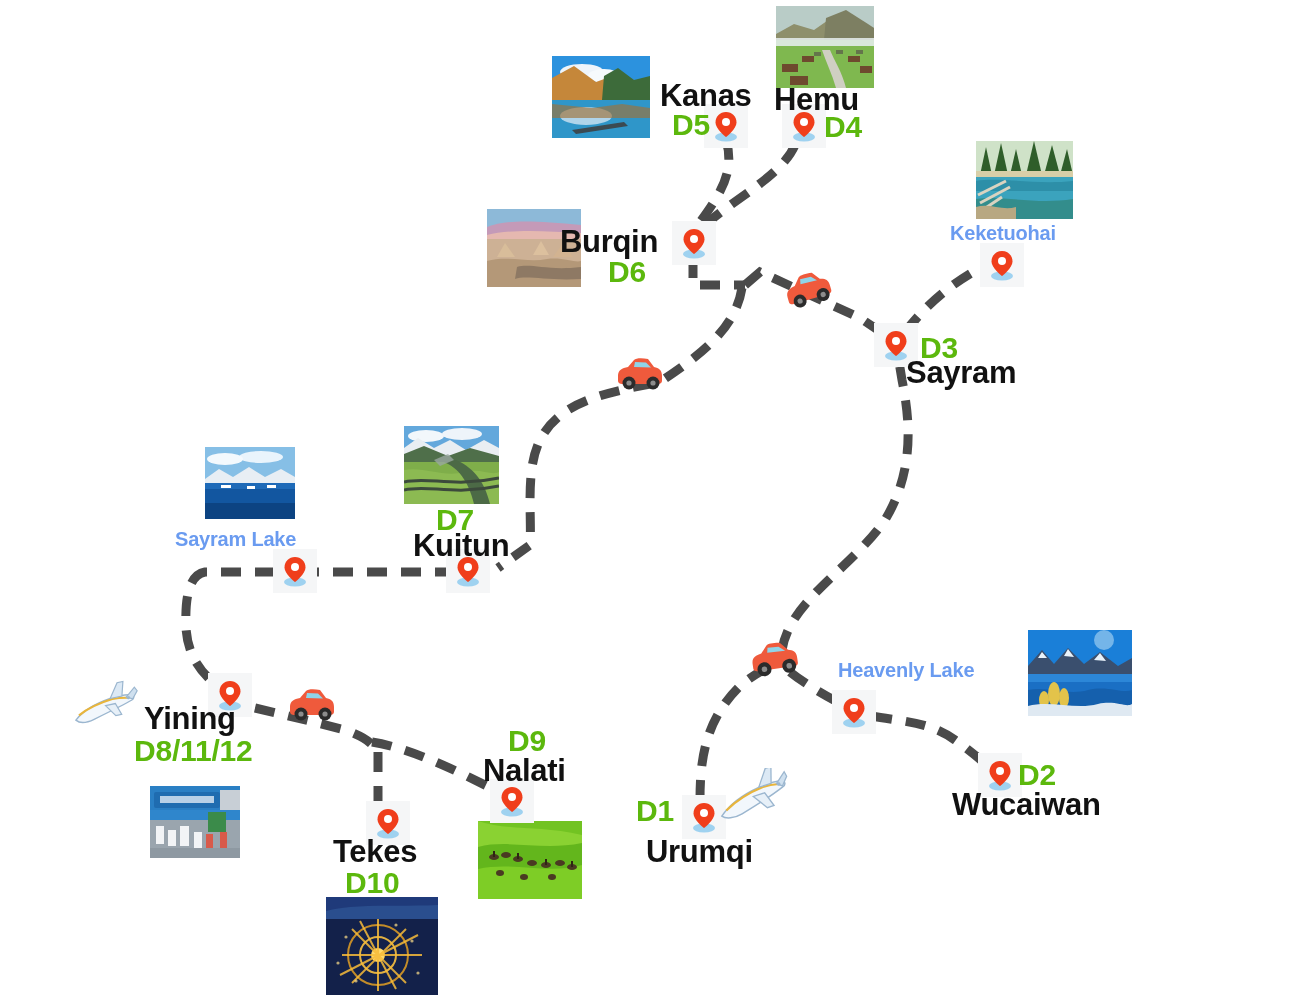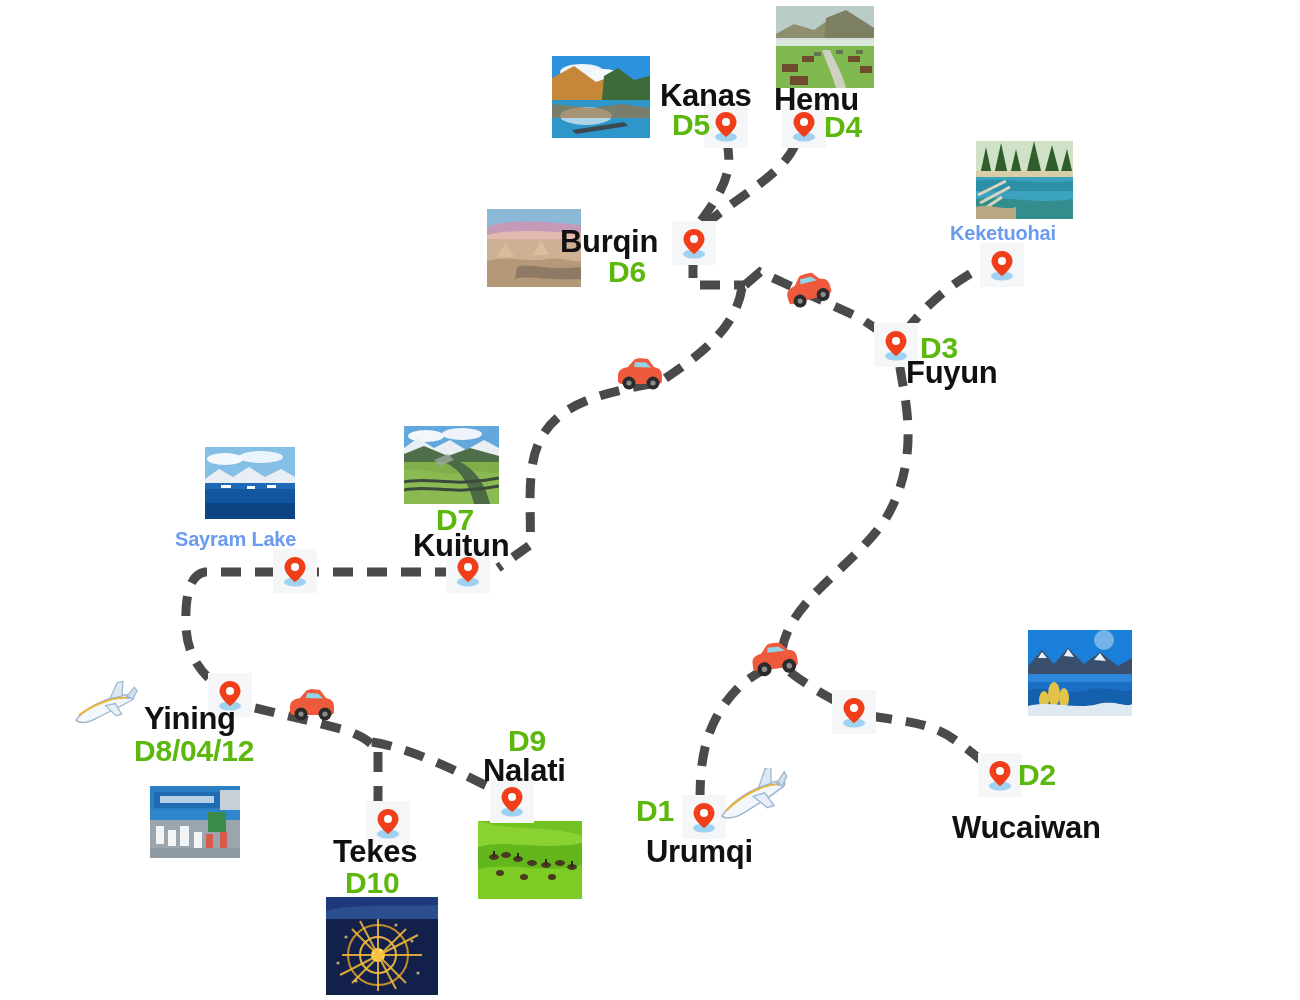--- a/index.html
+++ b/index.html
@@ -515,37 +515,38 @@
   <div class="label day" style="left:672px; top:110px;">D5</div>
 
   <div class="label city" style="left:774px; top:84px;">Hemu</div>
   <div class="label day" style="left:824px; top:112px;">D4</div>
 
   <div class="label city" style="left:560px; top:226px;">Burqin</div>
   <div class="label day" style="left:608px; top:257px;">D6</div>
 
   <div class="label scenic" style="left:950px; top:223px;">Keketuohai</div>
 
-  <div class="label city" style="left:906px; top:357px;">Fuyun</div>
+  <div class="label city" style="left:906px; top:357px;">Sayram</div>
   <div class="label day" style="left:920px; top:333px;">D3</div>
 
   <div class="label city" style="left:413px; top:530px;">Kuitun</div>
   <div class="label day" style="left:436px; top:505px;">D7</div>
 
   <div class="label scenic" style="left:175px; top:529px;">Sayram Lake</div>
 
   <div class="label city" style="left:144px; top:703px;">Yining</div>
-  <div class="label day" style="left:134px; top:736px;">D8/04/12</div>
+  <div class="label day" style="left:134px; top:736px;">D8/11/12</div>
 
   <div class="label city" style="left:333px; top:836px;">Tekes</div>
   <div class="label day" style="left:345px; top:868px;">D10</div>
 
   <div class="label city" style="left:483px; top:755px;">Nalati</div>
   <div class="label day" style="left:508px; top:726px;">D9</div>
 
   <div class="label city" style="left:646px; top:836px;">Urumqi</div>
   <div class="label day" style="left:636px; top:796px;">D1</div>
 
-
-  <div class="label city" style="left:952px; top:789px;margin-top:23px;">Wucaiwan</div>
+  <div class="label scenic" style="left:838px; top:660px;">Heavenly Lake</div>
+
+  <div class="label city" style="left:952px; top:789px;">Wucaiwan</div>
   <div class="label day" style="left:1018px; top:760px;">D2</div>
 
 </div>
 
 </body></html>

